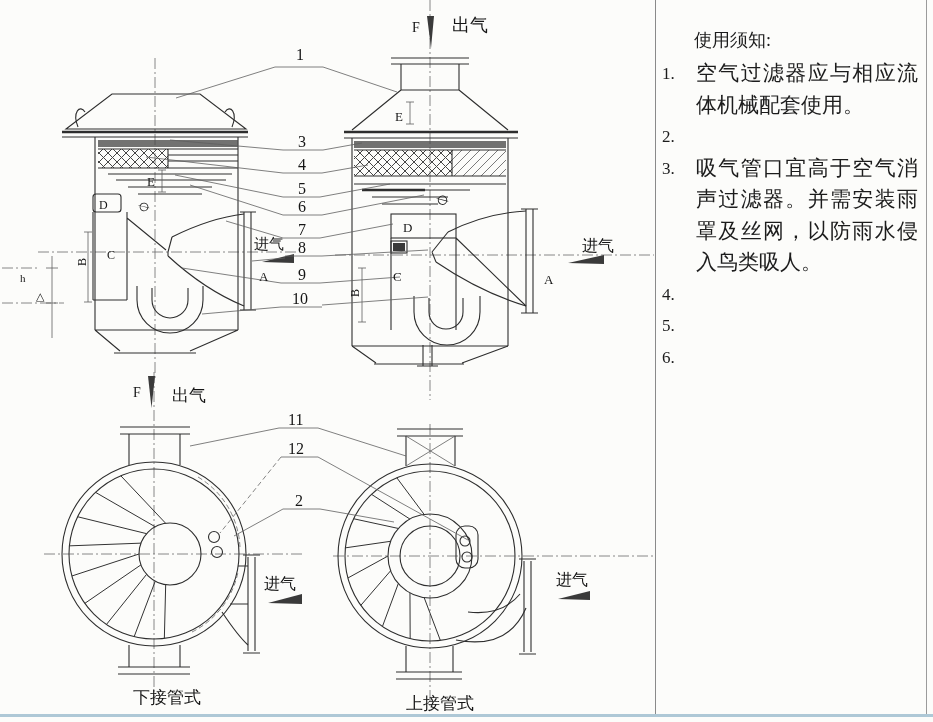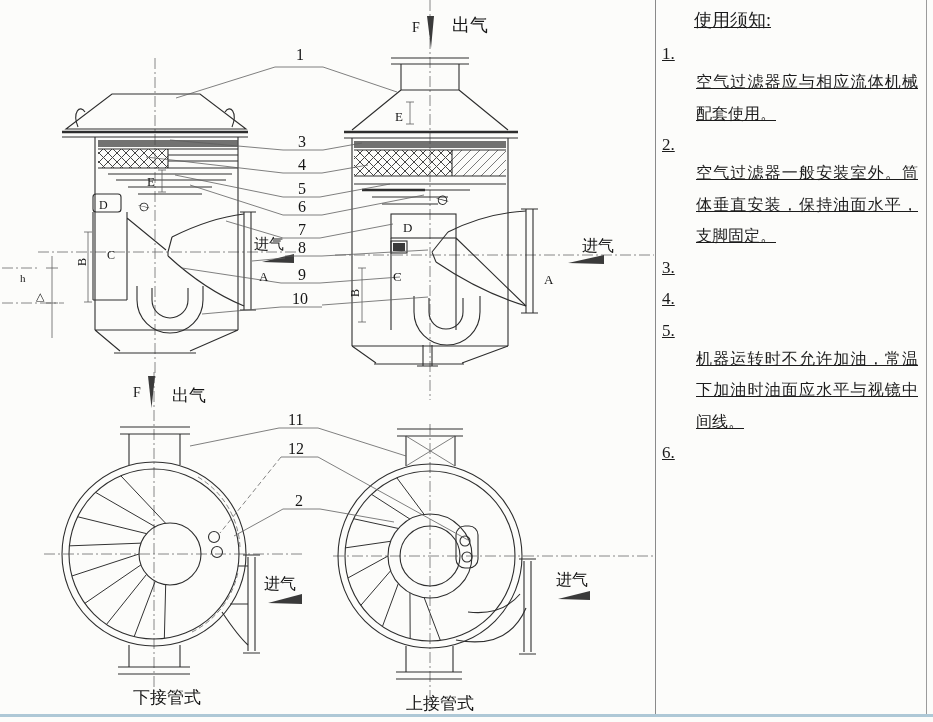--- a/index.html
+++ b/index.html
@@ -12,25 +12,25 @@
   .thin{stroke:#5f5f5f;stroke-width:.8;fill:none;}
   .dd{stroke:#6a6a6a;stroke-width:.8;fill:none;stroke-dasharray:11 3 2 3;}
   .dsh{stroke:#666;stroke-width:.8;fill:none;stroke-dasharray:5 3;}
   .fl{fill:#3a3a3a;stroke:none;}
   .band{fill:#4a4a4a;opacity:.78;stroke:none;}
   .dwg text{fill:#151515;font-family:"Liberation Serif","DejaVu Serif",serif;}
   
   .divider{position:absolute;left:655px;top:0;width:1px;height:714px;background:#8a8a8a;}
   .right-edge{position:absolute;left:926px;top:0;width:1px;height:714px;background:#9b9b9b;}
   .bottom-rule{position:absolute;left:0;top:714px;width:933px;height:3px;background:#aec8d6;}
-  .notes{position:absolute;left:658px;top:4px;width:268px;text-decoration:underline;}
+  .notes{position:absolute;left:658px;top:24px;width:268px;}
   .notes-title{font-size:18px;line-height:32px;margin:0 0 2px 36px;font-weight:normal;}
   .note{display:flex;align-items:flex-start;}
   .note .num{flex:0 0 34px;padding-left:4px;font-size:17px;line-height:31.5px;}
-  .note .txt{flex:1;font-size:16px;line-height:31.5px;text-align:justify;padding-right:8px;margin-top:28px;}
+  .note .txt{flex:1;font-size:21px;line-height:31.5px;text-align:justify;padding-right:8px;}
 </style>
 </head>
 <body>
 
 <div class="page">
 
   <svg class="dwg" width="656" height="714" viewBox="0 0 656 714">
     <defs>
       <pattern id="xh" width="9" height="9" patternUnits="userSpaceOnUse">
         <path d="M0,9 L9,0 M0,0 L9,9" stroke="#454545" stroke-width="1"></path>
@@ -216,31 +216,30 @@
 
   <div class="notes">
     <p class="notes-title">使用须知:</p>
     <div id="notes-list">
         <div class="note">
           <div class="num">1.</div>
           <div class="txt">空气过滤器应与相应流体机械配套使用。</div>
         </div>
         <div class="note">
           <div class="num">2.</div>
-          <div class="txt">空气过滤器一般安装室外。筒体垂直安装，保持油面水平，支脚固定。</div>
         </div>
         <div class="note">
           <div class="num">3.</div>
+          <div class="txt">吸气管口宜高于空气消声过滤器。并需安装雨罩及丝网，以防雨水侵入鸟类吸人。</div>
         </div>
         <div class="note">
           <div class="num">4.</div>
         </div>
         <div class="note">
           <div class="num">5.</div>
-          <div class="txt">机器运转时不允许加油，常温下加油时油面应水平与视镜中间线。</div>
         </div>
         <div class="note">
           <div class="num">6.</div>
         </div>
       </div>
   </div>
 
   <div class="divider"></div>
   <div class="right-edge"></div>
   <div class="bottom-rule"></div>

